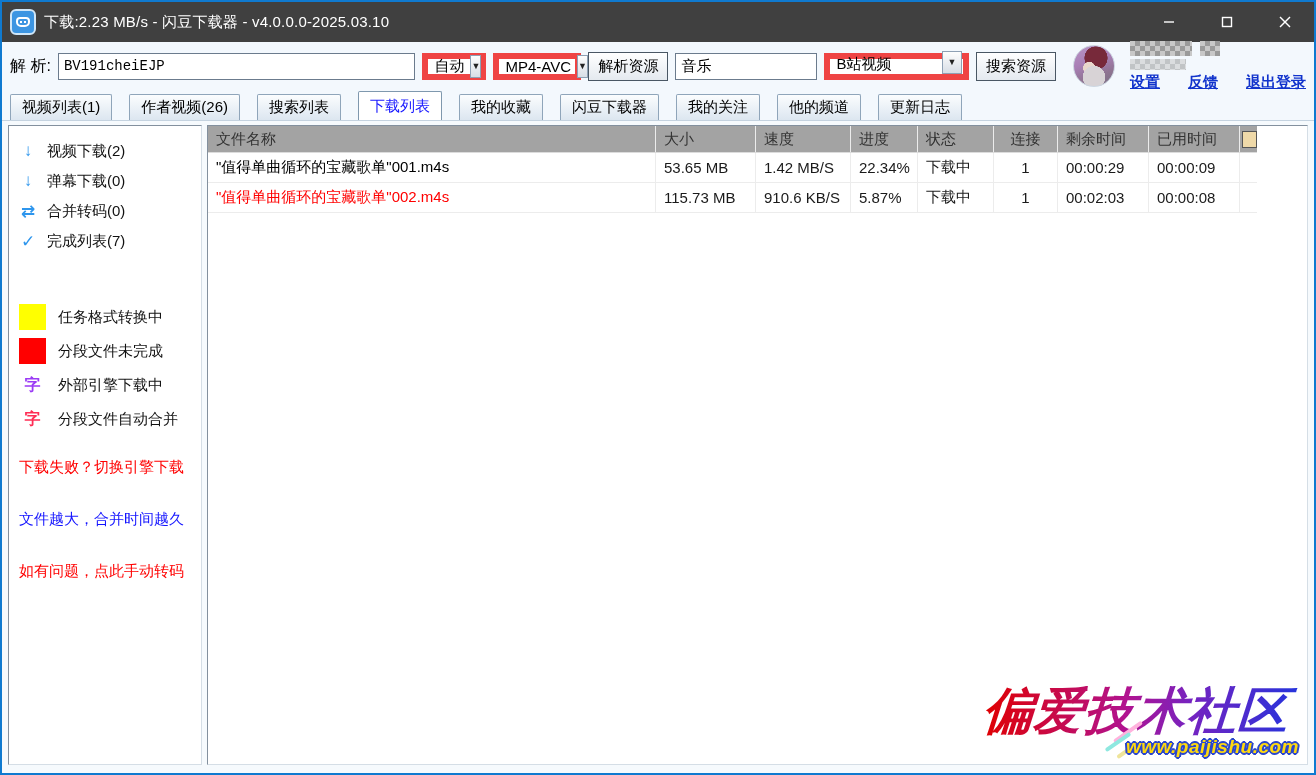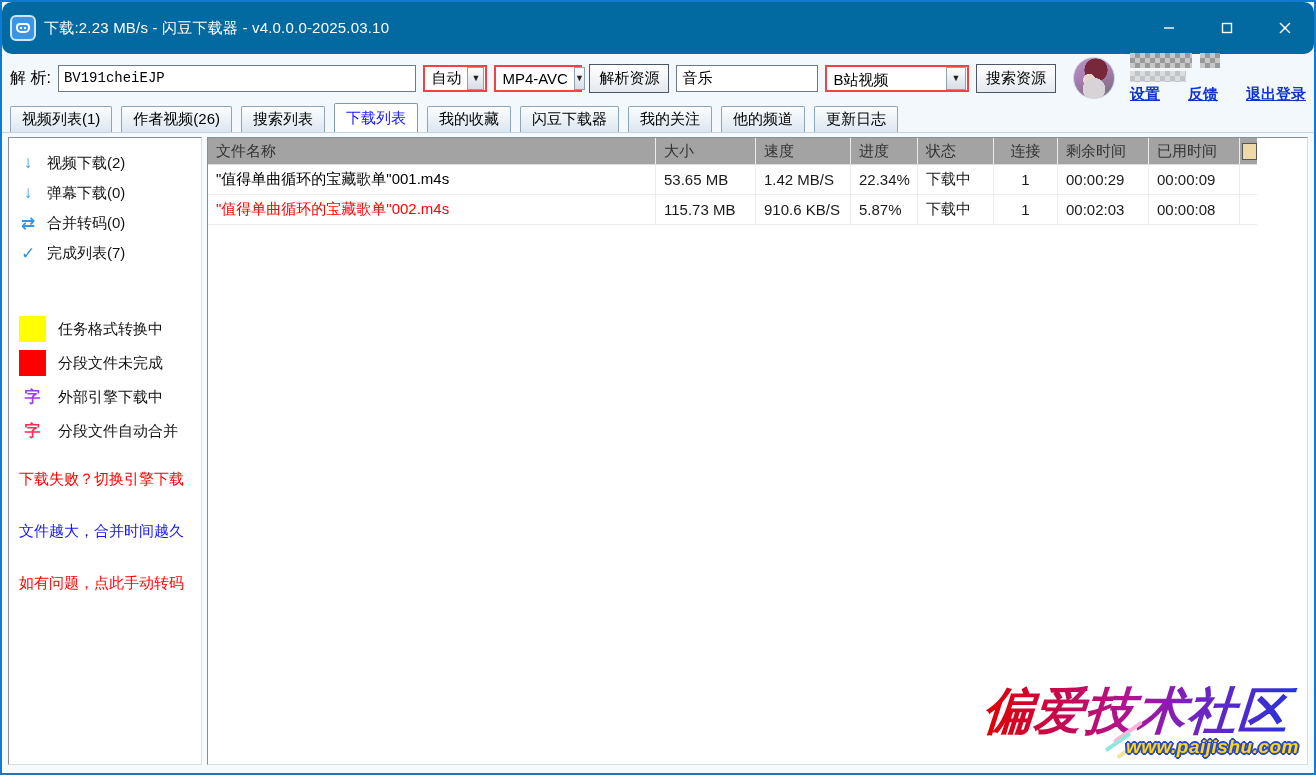--- a/index.html
+++ b/index.html
@@ -1,36 +1,36 @@
 <!DOCTYPE html>
 <html><head>
 <meta charset="utf-8">
 <style>
   * { margin:0; padding:0; box-sizing:border-box; }
   html,body { width:1316px; height:775px; font-family:"Liberation Sans","DejaVu Sans",sans-serif; }
   .window { width:1316px; height:775px; border:2px solid #0f7ad0; background:#f3f8fd; display:flex; flex-direction:column; overflow:hidden; }
 
   
-  .titlebar { height:52px; background:#0369a1; display:flex; align-items:center; flex-shrink:0; color:#fff;border-radius:10px; }
+  .titlebar { height:40px; background:#404040; display:flex; align-items:center; flex-shrink:0; color:#fff; }
   .app-icon { width:26px; height:26px; margin:0 8px 0 8px; background:#3c95e2; border:2px solid #cfe6f8; border-radius:6px; display:flex; align-items:center; justify-content:center; }
   .app-icon .bean { width:14px; height:10px; border:2px solid #fff; border-radius:4px 4px 5px 5px; position:relative; }
   .app-icon .bean:before { content:""; position:absolute; left:2px; top:2px; width:2px; height:2px; background:#fff; }
   .app-icon .bean:after { content:""; position:absolute; right:2px; top:2px; width:2px; height:2px; background:#fff; }
   .title-text { font-size:15px; letter-spacing:0.2px; }
   .win-controls { margin-left:auto; display:flex; height:100%; }
   .win-btn { width:58px; height:100%; display:flex; align-items:center; justify-content:center; font-size:15px; color:#fff; cursor:pointer; }
   .win-btn svg { display:block; }
 
   
   .toolbar { height:48px; display:flex; align-items:center; padding:0 8px; gap:7px; flex-shrink:0; background:#f3f8fd; }
   .toolbar .lbl { font-size:16px; color:#000; white-space:pre; }
   .tb-input { height:27px; border:1px solid #6b7b8d; background:#fff; font-family:"Liberation Mono","DejaVu Sans Mono",monospace; font-size:14px; padding:0 5px; color:#000; }
   .tb-input.parse { width:424px; }
   .tb-input.search { width:142px; font-family:"Liberation Sans",sans-serif; font-size:15px; }
-  .tb-select { height:27px; border:2px solid #ef4444; background:#fff; display:flex; align-items:center; font-size:15px; cursor:pointer; }
+  .tb-select { height:27px; border:6px solid #ef4444; background:#fff; display:flex; align-items:center; font-size:15px; cursor:pointer; }
   .tb-select .val { padding:0 6px; flex:1; white-space:nowrap; }
   .tb-select .dd { width:20px; height:23px; margin-right:1px; background:linear-gradient(#fdfdfd,#d8dee6); border:1px solid #8ea0b4; display:flex; align-items:center; justify-content:center; font-size:9px; color:#222; }
   .sel-auto { width:64px; }
   .sel-format { width:88px; }
   .sel-source { width:170px;align-items:flex-end; }
   .tb-btn { height:29px; padding:0 9px; border:1px solid #4a5764; background:linear-gradient(#ffffff,#e4e9ef); font-size:15px; cursor:pointer; white-space:nowrap; }
   .avatar { width:42px; height:42px; border-radius:50%; margin-left:10px; flex-shrink:0;
     background:
       radial-gradient(circle at 50% 78%, #d8d3d6 0 30%, transparent 31%),
       radial-gradient(circle at 38% 55%, #e9d6cb 0 18%, transparent 19%),
@@ -44,21 +44,21 @@
       linear-gradient(45deg,#9a9a9a 25%,#c8c8c8 25%,#c8c8c8 75%,#9a9a9a 75%);
     background-size:10px 10px; background-position:0 0,5px 5px; }
   .mosaic.m1 { width:62px; }
   .mosaic.m2 { width:20px; }
   .mosaic.m3 { width:56px; height:11px; opacity:.55; }
   .user-links { display:flex; gap:28px; font-size:15px; font-weight:bold; }
   .user-links a { color:#1133cc; text-decoration:underline; cursor:pointer; white-space:nowrap; }
 
   
   .tabbar { height:30px; display:flex; align-items:flex-end; padding:0 0 0 8px; flex-shrink:0; background:#f3f8fd; }
-  .tab { height:26px; display:flex; align-items:center; padding:0 11px; margin-right:9px; font-size:15px; color:#000;
+  .tab { height:26px; display:flex; align-items:center; padding:0 11px; margin-right:17px; font-size:15px; color:#000;
     border:1px solid #8fa5ba; border-bottom:none; border-radius:2px 2px 0 0;
     background:linear-gradient(#fbfdfe,#dce6f0); cursor:pointer; white-space:nowrap; }
   .tab.active { height:29px; background:#fff; color:#1414ff; border-color:#7f98ae; position:relative; z-index:2; }
 
   
   .content { flex:1; display:flex; padding:4px 6px 8px 6px; gap:5px; border-top:1px solid #c5d3e0; background:#f6fafd; overflow:hidden; }
   .panel { background:#fff; border:1px solid; border-color:#83909e #d5dee6 #d5dee6 #83909e; }
   .sidebar { width:194px; flex-shrink:0; padding:10px 10px; overflow:hidden; }
   .main { flex:1; position:relative; overflow:hidden; }
 

